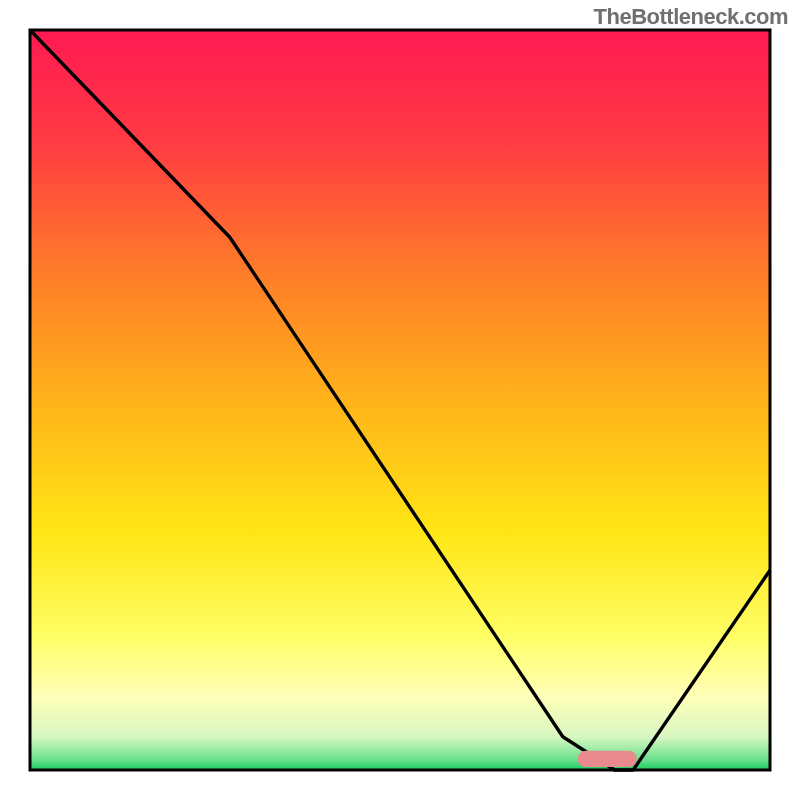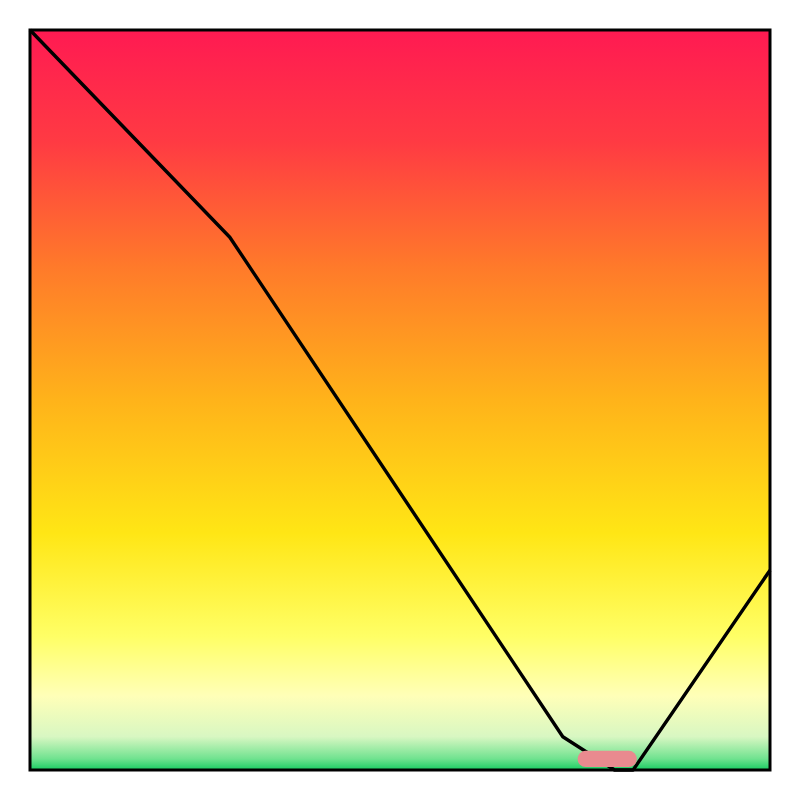--- a/index.html
+++ b/index.html
@@ -29,20 +29,21 @@
   svg.chart {
     position: absolute;
     top: 0;
     left: 0;
   }
 </style>
 </head>
 <body>
 
 <div class="frame">
+  <div class="watermark">TheBottleneck.com</div>
 
   <svg class="chart" width="800" height="800" viewBox="0 0 800 800">
     <defs>
       <linearGradient id="bg-grad" x1="0" y1="0" x2="0" y2="1">
       <stop offset="0%" stop-color="#ff1a52"></stop>
           <stop offset="15%" stop-color="#ff3a43"></stop>
           <stop offset="32%" stop-color="#ff7a2a"></stop>
           <stop offset="50%" stop-color="#ffb31a"></stop>
           <stop offset="68%" stop-color="#ffe615"></stop>
           <stop offset="82%" stop-color="#ffff66"></stop>

